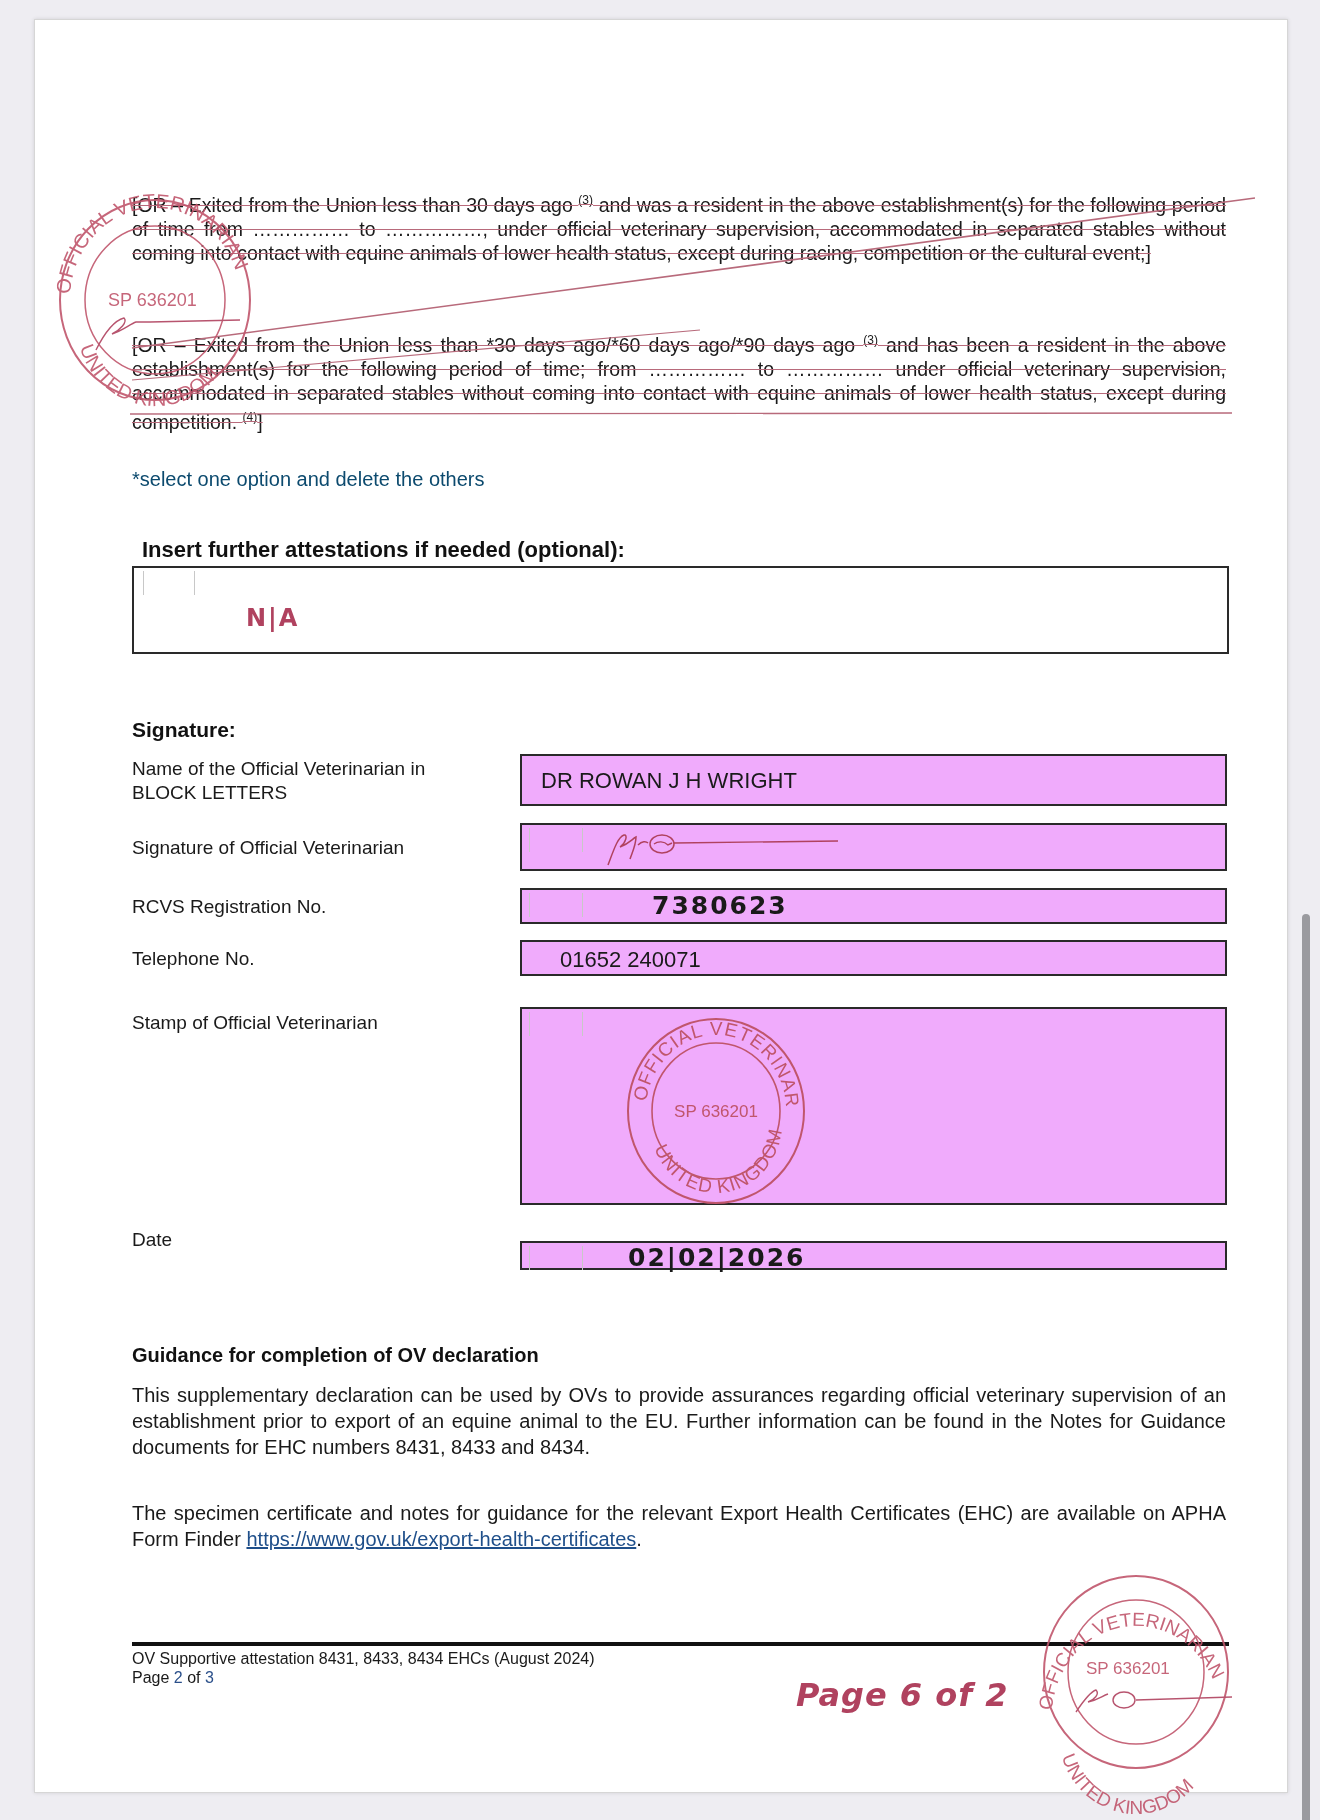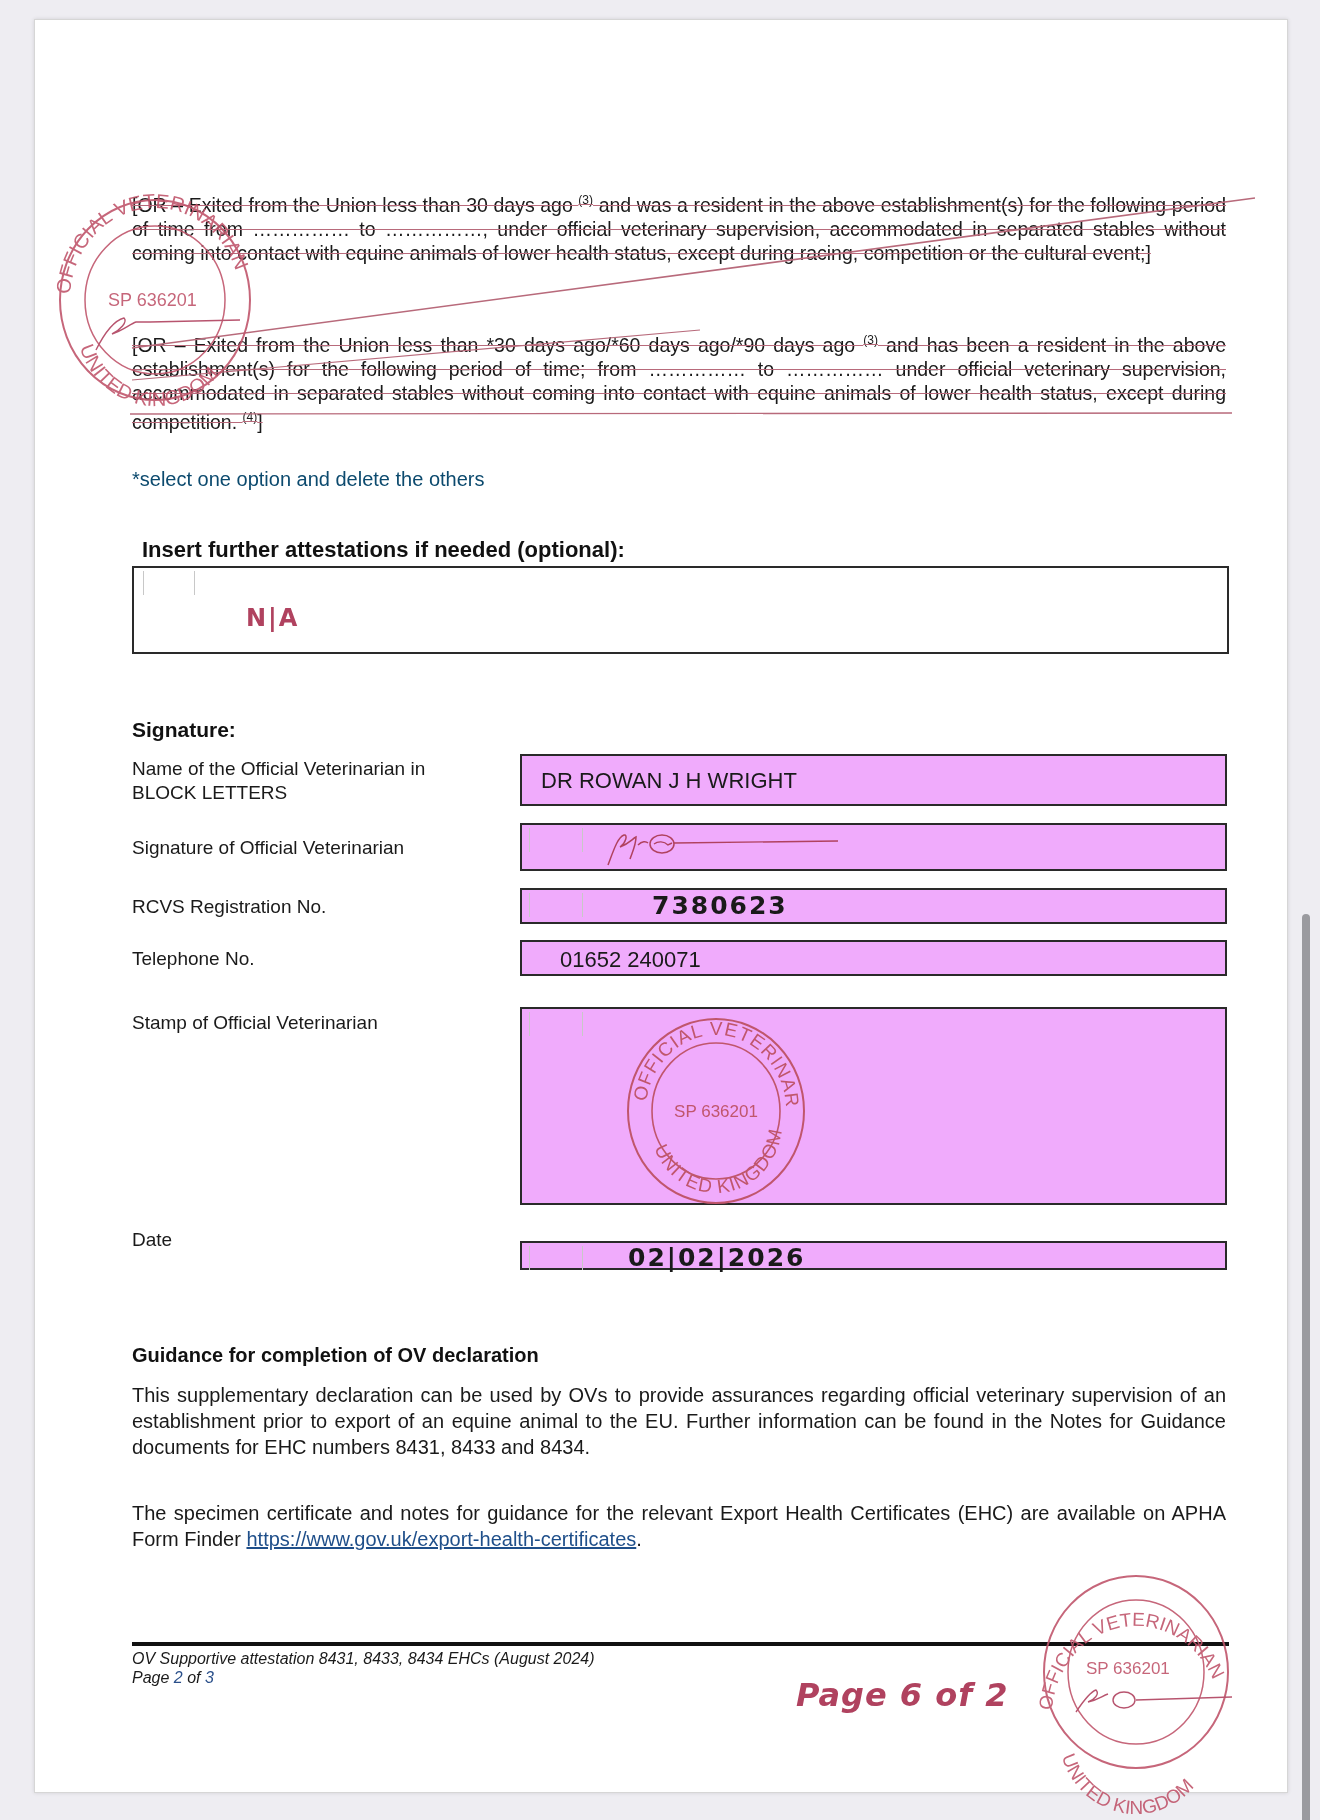--- a/index.html
+++ b/index.html
@@ -39,21 +39,21 @@
   }
   .field .value {
     position:absolute; left:19px; font-size:22px; color:#1a1a1a;
   }
   .hand {
     font-family:"DejaVu Sans", sans-serif; color:#b0425f; font-weight:700;
     letter-spacing:2px;
   }
   .link { color:#1f4f8a; text-decoration:underline; }
   .footer-rule { position:absolute; left:132px; top:1642px; width:1097px; height:4px; background:#111; }
-  .footer { font-size:16px; line-height:19px; color:#1a1a1a;font-style:italic; }
+  .footer { font-size:16px; line-height:19px; color:#1a1a1a; }
   .pg-num { color:#2a4f8a; }
   svg.overlay { position:absolute; left:0; top:0; pointer-events:none; }
   .stamp-text { font-family:"Liberation Sans", sans-serif; fill:#c0566c; }
 </style>
 </head>
 <body>
 
 <div class="page">
 </div>
 <div class="scrollbar"></div>

